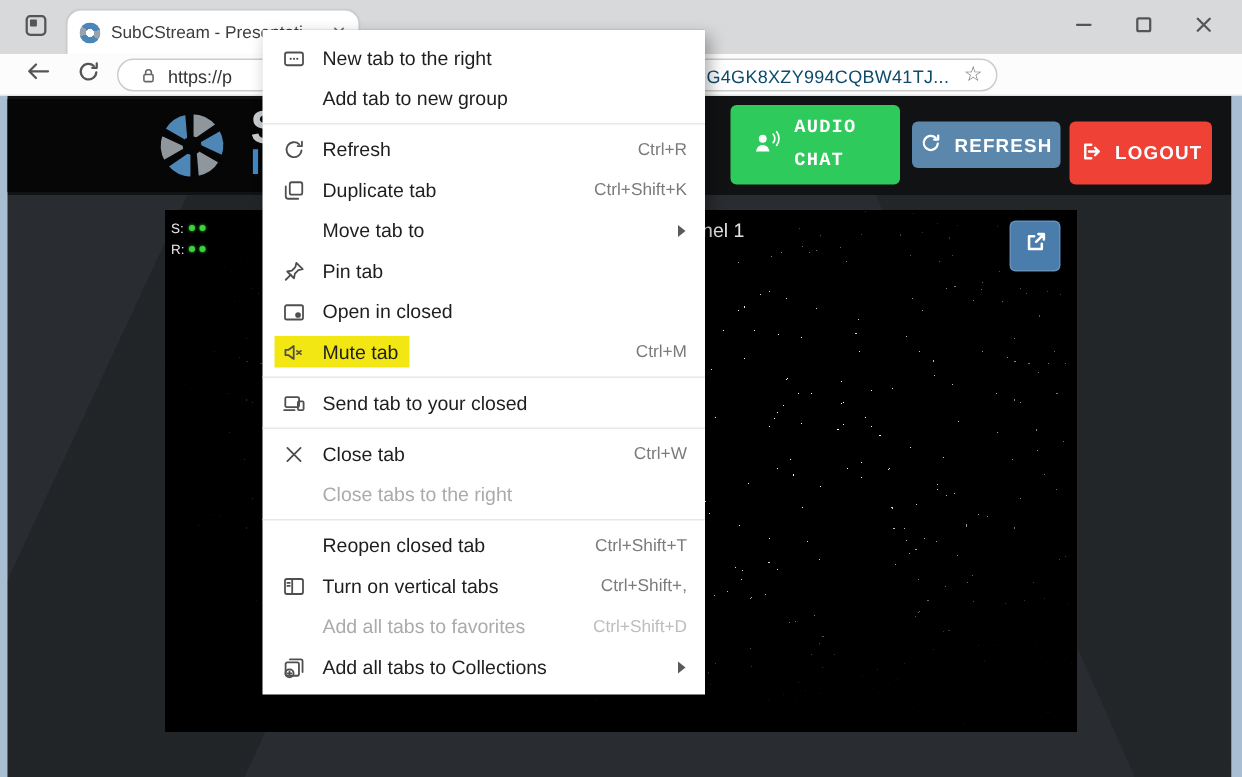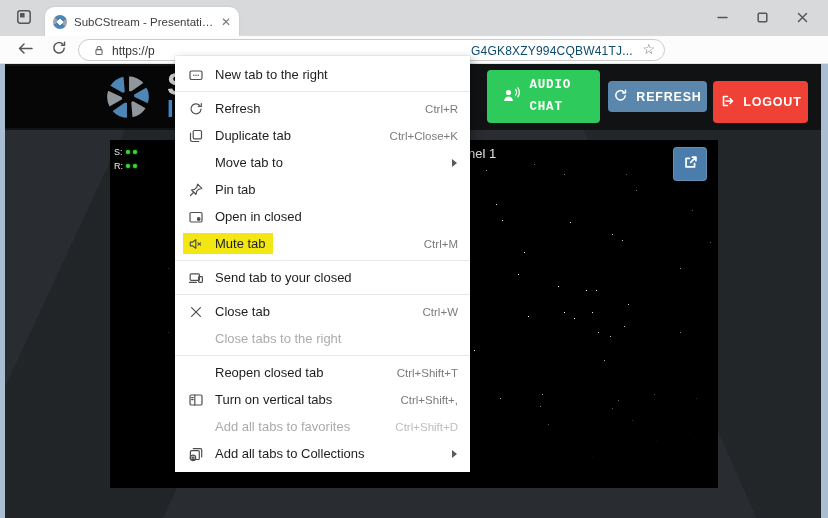--- a/index.html
+++ b/index.html
@@ -71,21 +71,21 @@
                 linear-gradient(to bottom,rgba(0,0,0,.5),rgba(0,0,0,0) 14%);}
   .sr-overlay{position:absolute;left:4px;top:5px;font-size:9px;color:#ececec;line-height:14px;}
   .dot{display:inline-block;width:4px;height:4px;border-radius:50%;background:#3bd23b;margin-left:3px;
        box-shadow:0 0 2px #3bd23b;vertical-align:1px;}
   .channel{position:absolute;left:327px;top:6px;font-size:13px;color:#e3e3e3;text-shadow:0 1px 2px #000;}
   .expand-btn{position:absolute;right:11px;top:7px;width:34px;height:34px;background:#4a7dab;border-radius:4px;
               display:flex;align-items:center;justify-content:center;box-shadow:0 0 0 1px rgba(255,255,255,.15) inset;}
 
   
   .menu{position:absolute;left:175px;top:20px;width:295px;background:#fff;z-index:50;padding:5px 0;
-        box-shadow:3px 4px 10px rgba(0,0,0,.32),0 0 1px rgba(0,0,0,.25);margin-top:36px;}
+        box-shadow:3px 4px 10px rgba(0,0,0,.32),0 0 1px rgba(0,0,0,.25);}
   .mi{position:relative;height:27px;display:flex;align-items:center;padding:0 12px;font-size:13px;color:#1e1e1e;}
   .mi-ic{width:17px;height:17px;margin-right:11px;flex:none;display:flex;align-items:center;justify-content:center;
          position:relative;z-index:1;}
   .mi-label{position:relative;z-index:1;white-space:nowrap;}
   .mi-sc{margin-left:auto;font-size:11.5px;color:#7b7b7b;padding-left:10px;}
   .mi.disabled{color:#ababab;} .mi.disabled .mi-sc{color:#bdbdbd;}
   .mi.has-submenu::after{content:"";position:absolute;right:13px;top:50%;margin-top:-4px;
         border-left:5px solid #5a5a5a;border-top:4px solid transparent;border-bottom:4px solid transparent;}
   .mi.highlighted::before{content:"";position:absolute;left:8px;top:3px;width:90px;height:21px;background:#f3e713;}
   .msep{height:1px;background:#e8e8e8;margin:3px 0;}
@@ -269,40 +269,45 @@
           <svg width="16" height="16" viewBox="0 0 16 16">
             <rect class="ic-stroke" x="2" y="4" width="12" height="8.5" rx="1.5"></rect>
             <circle cx="5.8" cy="8.2" r=".75" fill="#4f4f4f"></circle>
             <circle cx="8" cy="8.2" r=".75" fill="#4f4f4f"></circle>
             <circle cx="10.2" cy="8.2" r=".75" fill="#4f4f4f"></circle>
           </svg>
         </span>
       <span class="mi-label">New tab to the right</span>
       <span class="mi-sc"></span>
     </div>
+    <div class="mi">
+      <span class="mi-ic"></span>
+      <span class="mi-label">Add tab to new group</span>
+      <span class="mi-sc"></span>
+    </div>
     <div class="msep"></div>
     <div class="mi">
       <span class="mi-ic">
           <svg width="16" height="16" viewBox="0 0 16 16">
             <path class="ic-stroke" d="M13 8.2A5 5 0 1 1 11.5 4.2"></path>
             <path class="ic-stroke" d="M13.3 2.5v2.9h-2.9"></path>
           </svg>
         </span>
       <span class="mi-label">Refresh</span>
       <span class="mi-sc">Ctrl+R</span>
     </div>
     <div class="mi">
       <span class="mi-ic">
           <svg width="16" height="16" viewBox="0 0 16 16">
             <rect class="ic-stroke" x="5.2" y="2.5" width="8.3" height="8.3" rx="1.3"></rect>
             <path class="ic-stroke" d="M10.8 13.5H4.2a1.7 1.7 0 0 1-1.7-1.7V5.2"></path>
           </svg>
         </span>
       <span class="mi-label">Duplicate tab</span>
-      <span class="mi-sc">Ctrl+Close+K</span>
+      <span class="mi-sc">Ctrl+Shift+K</span>
     </div>
     <div class="mi has-submenu">
       <span class="mi-ic"></span>
       <span class="mi-label">Move tab to</span>
     </div>
     <div class="mi">
       <span class="mi-ic">
           <svg width="16" height="16" viewBox="0 0 16 16">
             <path class="ic-stroke" d="M9.6 2.2l4.2 4.2-2.9.7-2.3 2.3-.6 3.1-4.5-4.5 3.1-.6 2.3-2.3z"></path>
             <path class="ic-stroke" d="M5.8 10.2l-3.3 3.3"></path>

